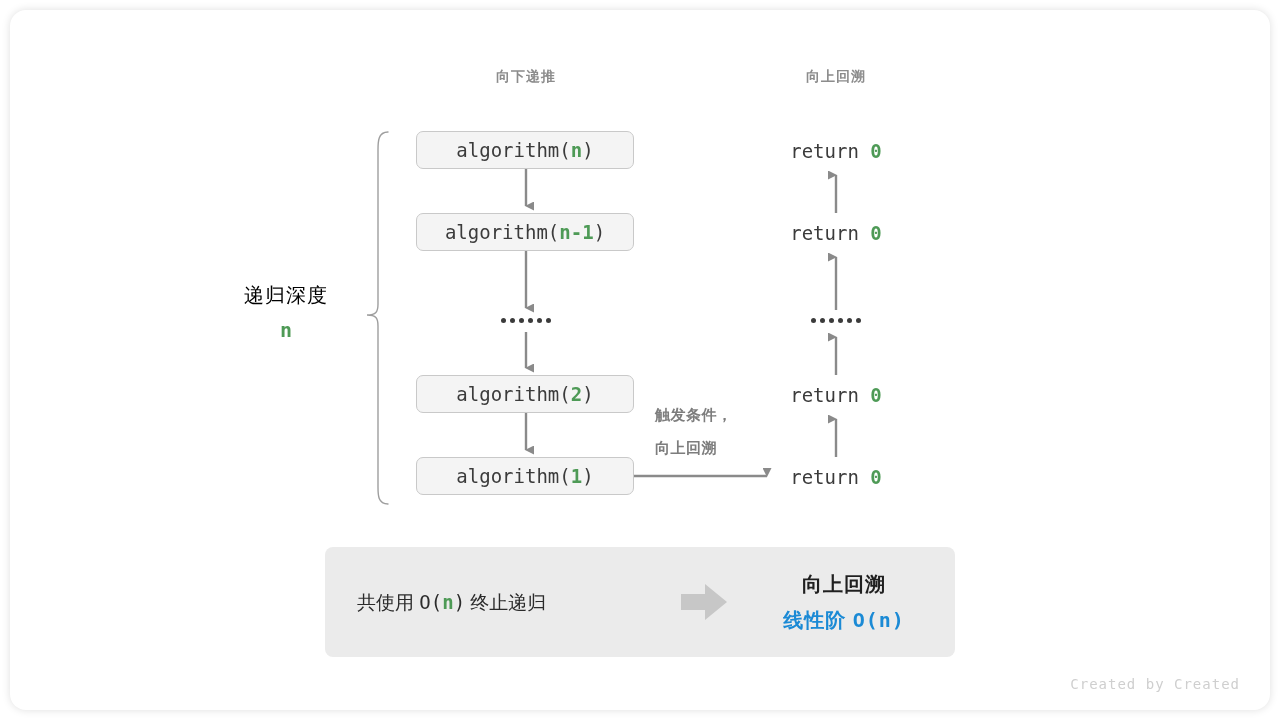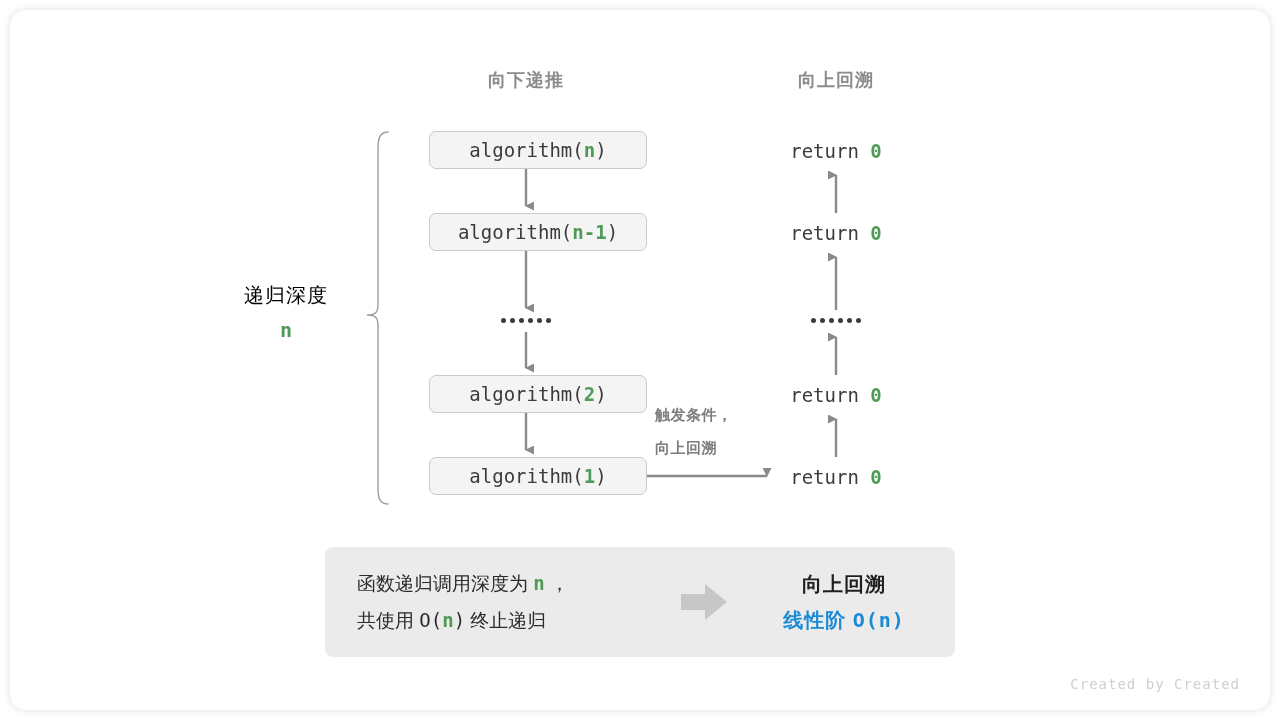--- a/index.html
+++ b/index.html
@@ -27,21 +27,21 @@
   .stage {
     position: absolute;
     left: 0;
     top: 0;
     width: 1260px;
     height: 700px;
   }
   
   .col-head {
     position: absolute;
-    font-size: 18px;
+    font-size: 14px;
     font-weight: bold;
     color: #8c8c8c;
     letter-spacing: 1px;
     white-space: nowrap;
     transform: translateX(-50%);
   }
   #head-down { left: 516px; top: 58px; }
   #head-up   { left: 826px; top: 58px; }
 
   
@@ -54,21 +54,20 @@
     border: 1px solid #c9c9c9;
     border-radius: 7px;
     box-sizing: border-box;
     display: flex;
     align-items: center;
     justify-content: center;
     font-family: "DejaVu Sans Mono", monospace;
     font-size: 19px;
     color: #3b3b3b;
     letter-spacing: 0px;
-    margin-left: 13px;
   }
   .call-box .green { color: #4e9a56; font-weight: bold; }
   #box-0 { top: 121px; }
   #box-1 { top: 203px; }
   #box-2 { top: 365px; }
   #box-3 { top: 447px; }
 
   
   .ret {
     position: absolute;
@@ -311,21 +310,20 @@
       <span class="var">n</span>
     </div>
 
     <div id="trigger-note">
       <div>触发条件，</div>
       <div>向上回溯</div>
     </div>
 
     <div id="summary">
       <div id="summary-left">
-        <div><span>函数递归调用深度为</span>&nbsp;<span class="green">n</span>&nbsp;<span>，</span></div>
         <div><span>共使用</span>&nbsp;<span class="mono">O(</span><span class="green">n</span><span class="mono">)</span>&nbsp;<span>终止递归</span></div>
       </div>
       <div id="summary-arrow">
         <svg width="46" height="36" viewBox="0 0 46 36">
           <path d="M0,10 L24,10 L24,0 L46,18 L24,36 L24,26 L0,26 Z" fill="#c7c7c7"></path>
         </svg>
       </div>
       <div id="summary-right">
         <span class="title">向上回溯</span>
         <span class="value"><span>线性阶</span>&nbsp;<span class="mono">O(n)</span></span>

